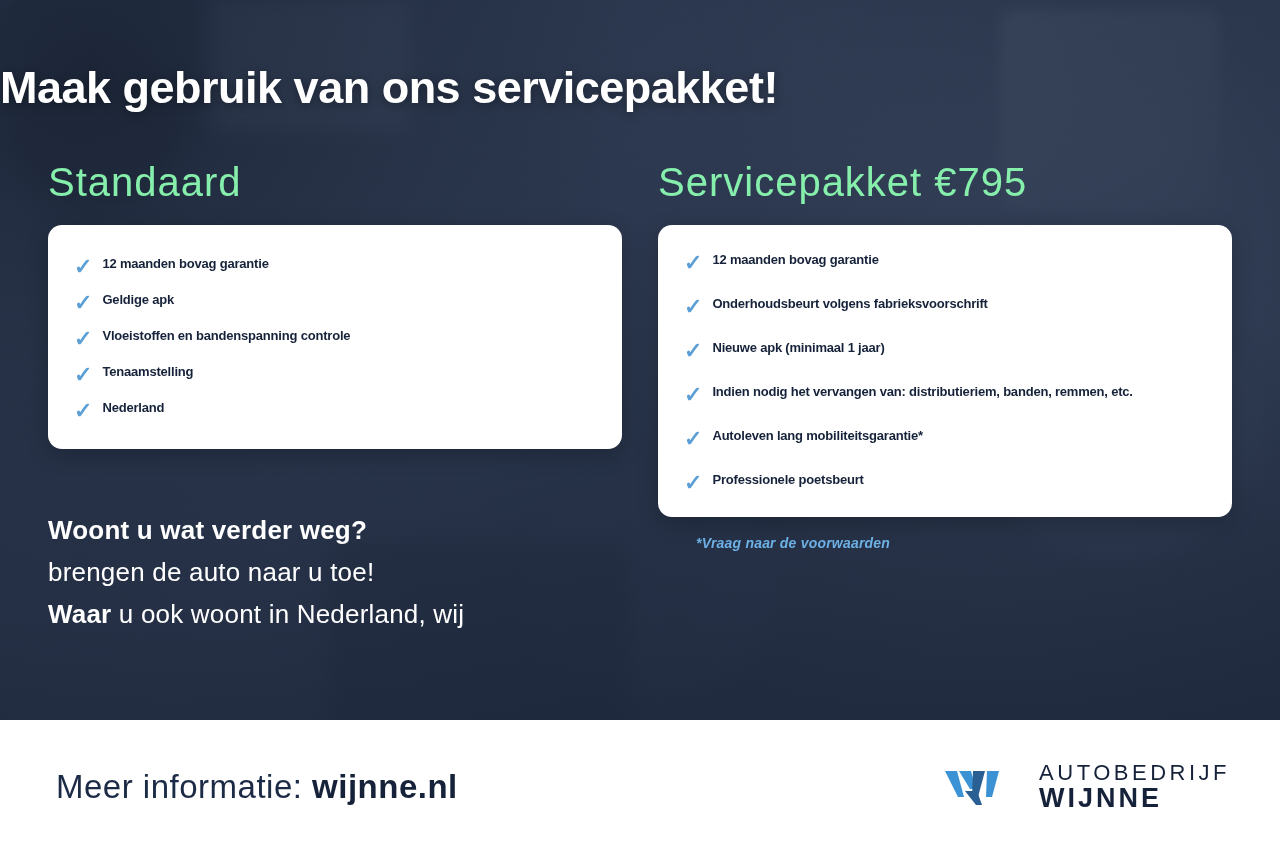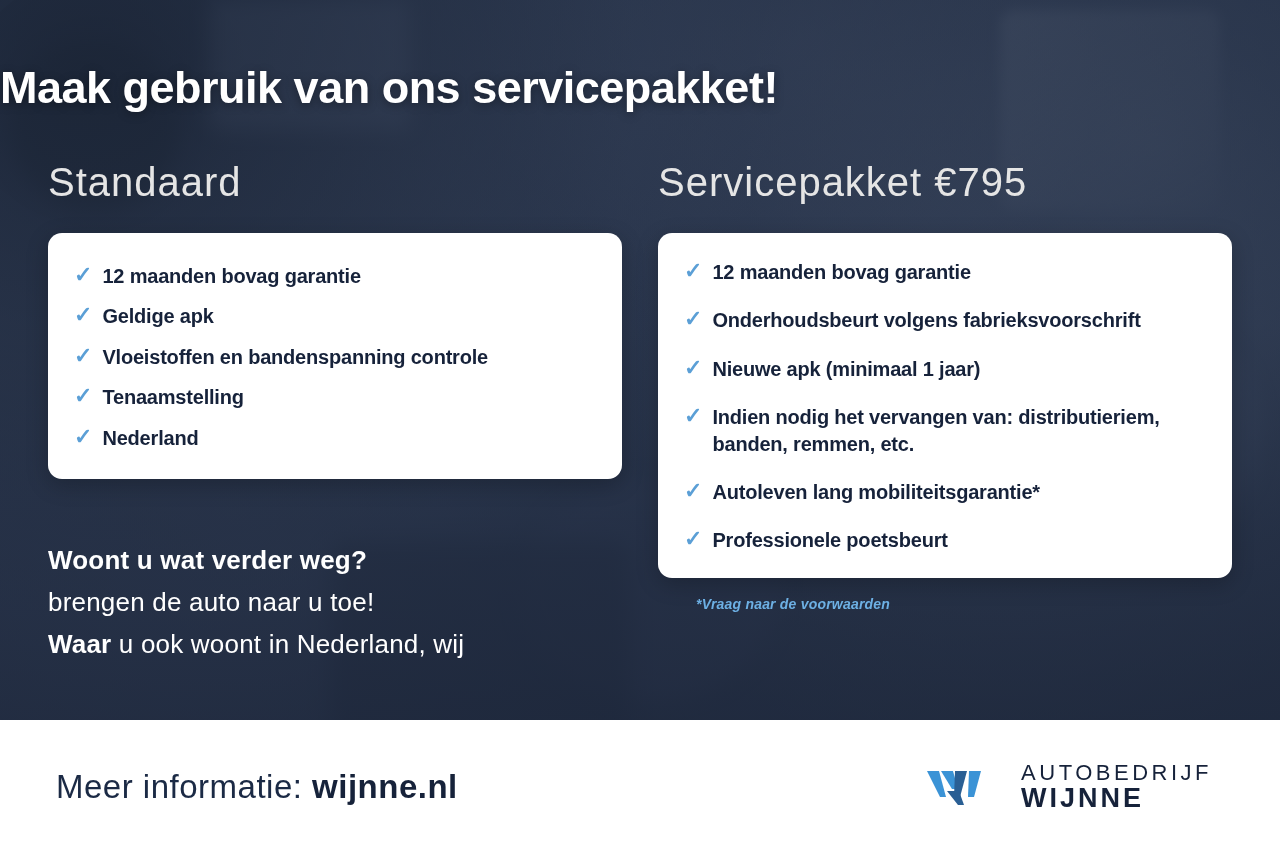--- a/index.html
+++ b/index.html
@@ -82,25 +82,25 @@
   .columns {
     position: absolute;
     top: 160px;
     left: 48px;
     right: 48px;
     display: flex;
     gap: 36px;
   }
   .col { width: 576px; }
   .col-title {
-    color: #e5e5e5;
+    color: #86efac;
     font-size: 40px;
     font-weight: 300;
     letter-spacing: 1px;
-    margin-bottom: 28px;
+    margin-bottom: 20px;
     white-space: nowrap;
   }
   .card {
     background: #ffffff;
     border-radius: 14px;
     box-shadow: 0 6px 22px rgba(0,0,0,0.22);
     padding: 26px 26px 24px 26px;
   }
   .card.standard { padding: 30px 26px 28px 26px; }
   .feature {
@@ -115,21 +115,21 @@
   .check {
     color: #5b9fd6;
     font-size: 22px;
     line-height: 22px;
     font-weight: 700;
     flex: 0 0 auto;
     transform: translateY(1px);
   }
   .feature-text {
     color: #16223a;
-    font-size: 20px;
+    font-size: 13px;
     font-weight: 700;
     line-height: 1.32;
     letter-spacing: -0.2px;
   }
 
   
   .note {
     margin-top: 60px;
     color: #ffffff;
     font-size: 26px;
@@ -152,21 +152,21 @@
 
   
   .footer {
     position: absolute;
     left: 0; right: 0; bottom: 0;
     height: 133px;
     background: #ffffff;
     display: flex;
     align-items: center;
     justify-content: space-between;
-    padding: 0 68px 0 56px;
+    padding: 0 50px 0 56px;
   }
   .footer-text {
     font-size: 33px;
     font-weight: 300;
     color: #1b2a45;
     letter-spacing: 0.5px;
   }
   .footer-text .brand { font-weight: 700; color: #16223a; }
   .logo {
     display: flex;

